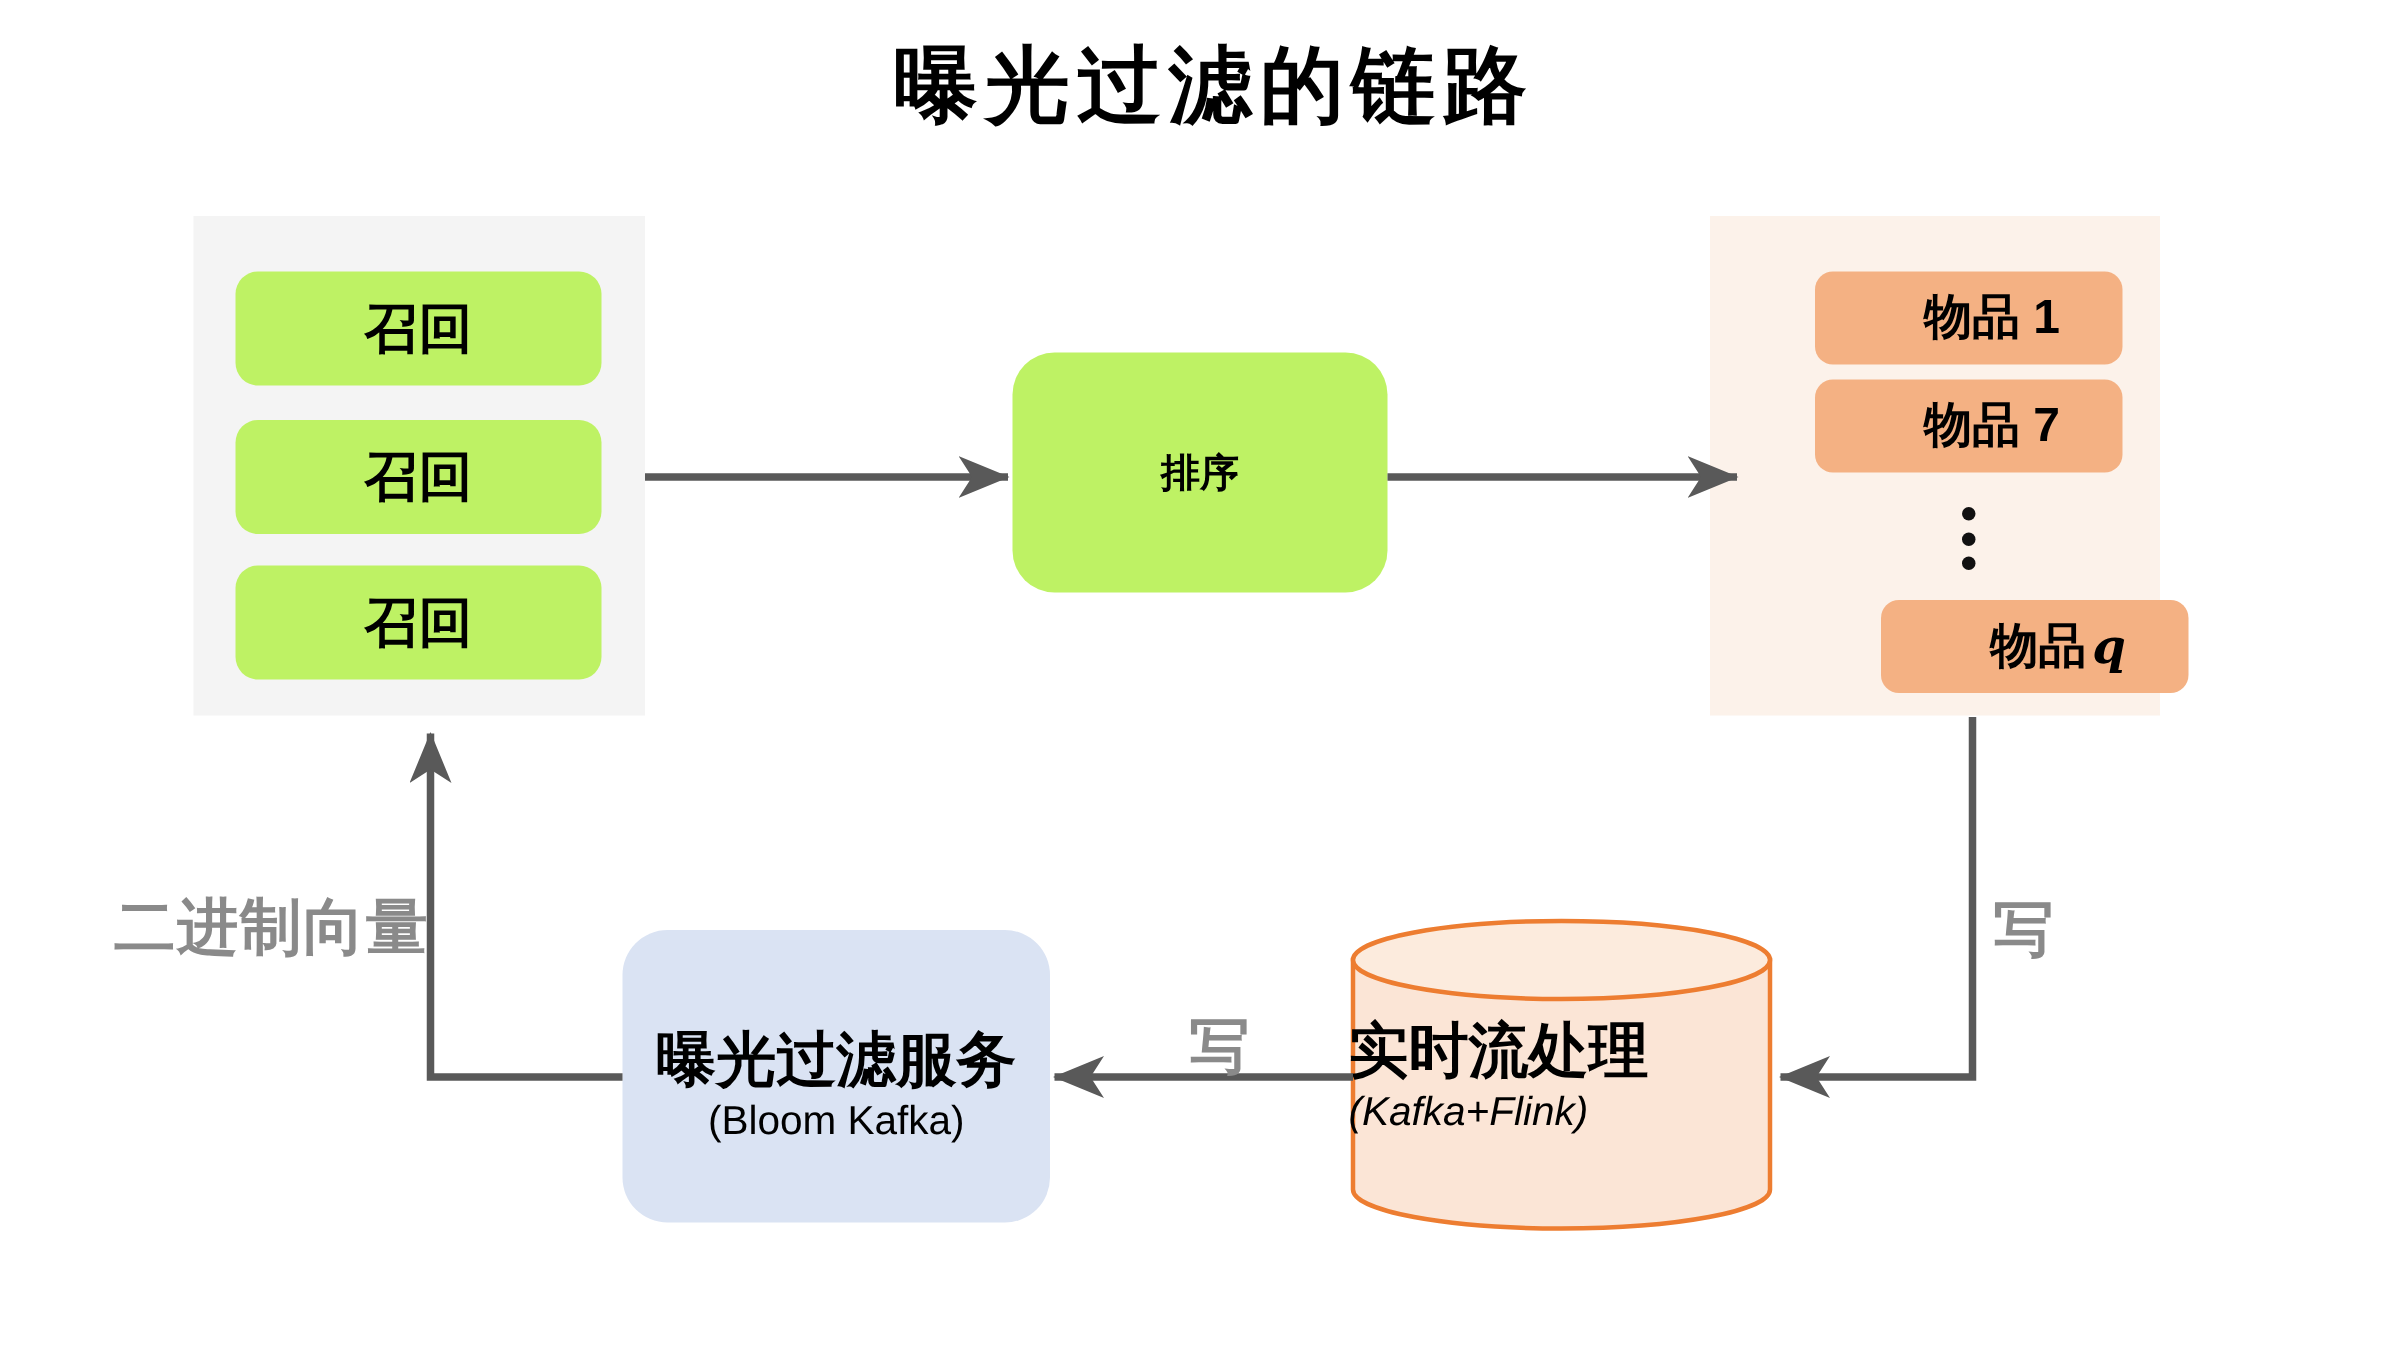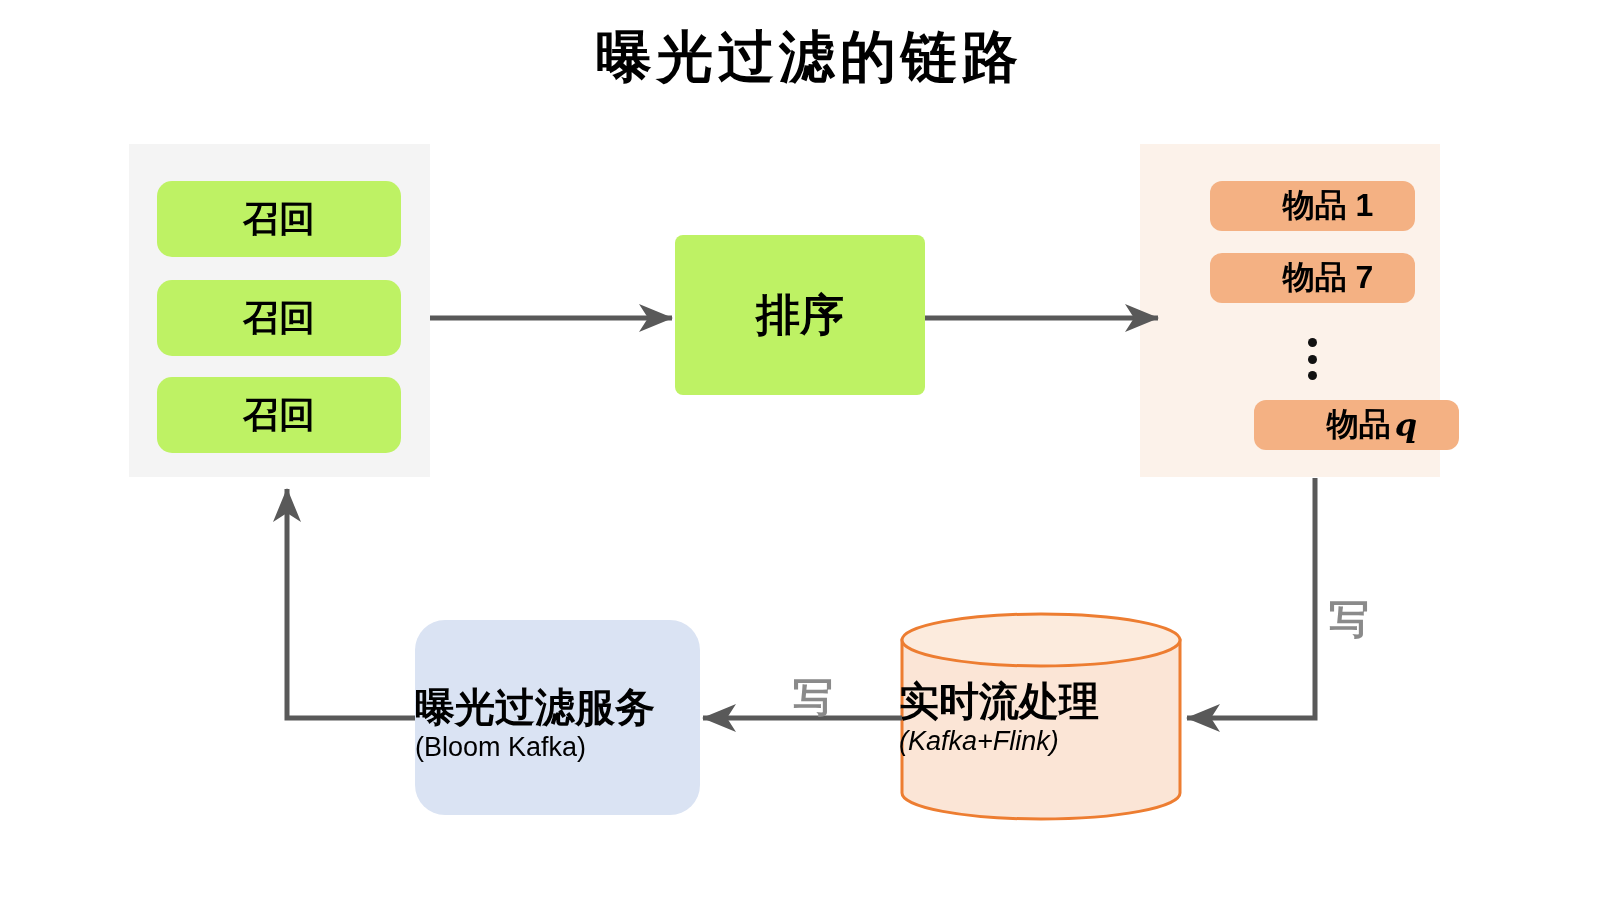--- a/index.html
+++ b/index.html
@@ -19,39 +19,39 @@
   .recall-panel { left:129px; top:144px; width:301px; height:333px; background:#f4f4f4; }
   .items-panel  { left:1140px; top:144px; width:300px; height:333px; background:#fcf2ea; }
   
   .blue-box {
     position:absolute; background:#bef264; border-radius:15px;
     display:flex; align-items:center; justify-content:center;
     color:#000; font-weight:700;
   }
   .recall-box { left:28px; width:244px; height:76px; font-size:36px; }
   .recall-box.r0 { top:37px; } .recall-box.r1 { top:136px; } .recall-box.r2 { top:233px; }
-  .ranking-box { left:675px; top:235px; width:250px; height:160px; border-radius:8px; font-size:44px;align-items:center; }
+  .ranking-box { left:675px; top:235px; width:250px; height:160px; border-radius:28px; font-size:26px;align-items:center; }
   
   .item-box {
-    position:absolute; left:70px; width:205px; height:50px; background:#f4b183;
+    position:absolute; left:70px; width:205px; height:62px; background:#f4b183;
     border-radius:12px; display:flex; align-items:center; justify-content:center;
     font-size:32px; font-weight:700; color:#000;padding-left:31px;
   }
   .item-box.i0 { top:37px; } .item-box.i1 { top:109px; } .item-box.iq { top:256px;margin-left:44px; }
   .item-var { font-family:"DejaVu Serif","Liberation Serif",serif; font-style:italic; font-weight:700; margin-left:4px; }
   .vdots {
     position:absolute; left:70px; top:194px; width:205px; height:42px;
     display:flex; flex-direction:column; align-items:center; justify-content:space-between;
   }
   .vdots .dot { width:9px; height:9px; border-radius:50%; background:#111; }
   
   .filter-box {
     position:absolute; left:415px; top:620px; width:285px; height:195px;
     background:#dae3f3; border-radius:30px;
-    display:flex; flex-direction:column; justify-content:center;
+    display:flex; flex-direction:column; align-items:center; justify-content:center;
     padding-top:12px;
   }
   .filter-box .main { font-size:40px; font-weight:700; color:#000; line-height:1.15; }
   .filter-box .sub  { font-size:27px; font-weight:400; color:#000; margin-top:2px; }
   
   .cylinder-wrap { position:absolute; left:899px; top:610px; width:284px; height:215px; }
   .cylinder-label {
     position:absolute; left:899px; top:678px; width:284px; text-align:left;
   }
   .cylinder-label .main { font-size:40px; font-weight:700; color:#000; line-height:1.15; }
@@ -125,16 +125,17 @@
         <path d="M0,0 L34,14 L0,28 L9,14 Z" fill="#595959"></path>
       </marker>
     </defs>
     <path d="M430,318 L672,318" fill="none" stroke="#595959" stroke-width="5" marker-end="url(#arr)"></path>
     <path d="M925,318 L1158,318" fill="none" stroke="#595959" stroke-width="5" marker-end="url(#arr)"></path>
     <path d="M1315,478 L1315,718 L1187,718" fill="none" stroke="#595959" stroke-width="5" marker-end="url(#arr)"></path>
     <path d="M902,718 L703,718" fill="none" stroke="#595959" stroke-width="5" marker-end="url(#arr)"></path>
     <path d="M415,718 L287,718 L287,489" fill="none" stroke="#595959" stroke-width="5" marker-end="url(#arr)"></path>
   </svg>
 
+  <div class="edge-label lbl-binary">二进制向量</div>
   <div class="edge-label lbl-write-mid">写</div>
   <div class="edge-label lbl-write-right">写</div>
 
 </div>
 
 </body></html>

